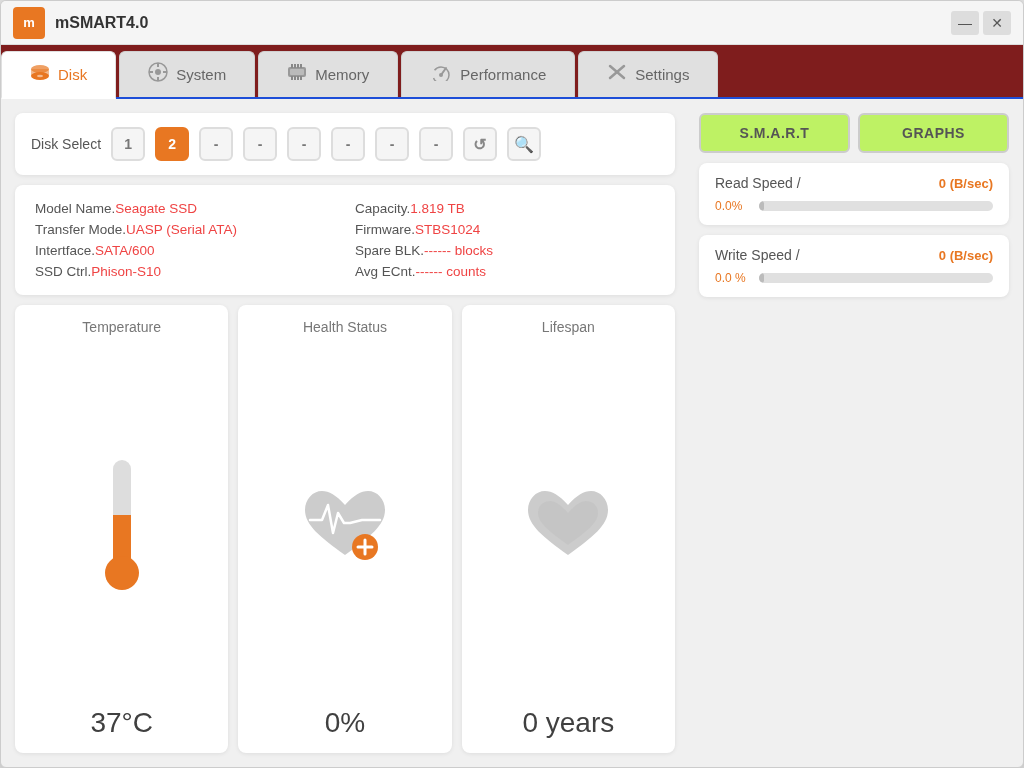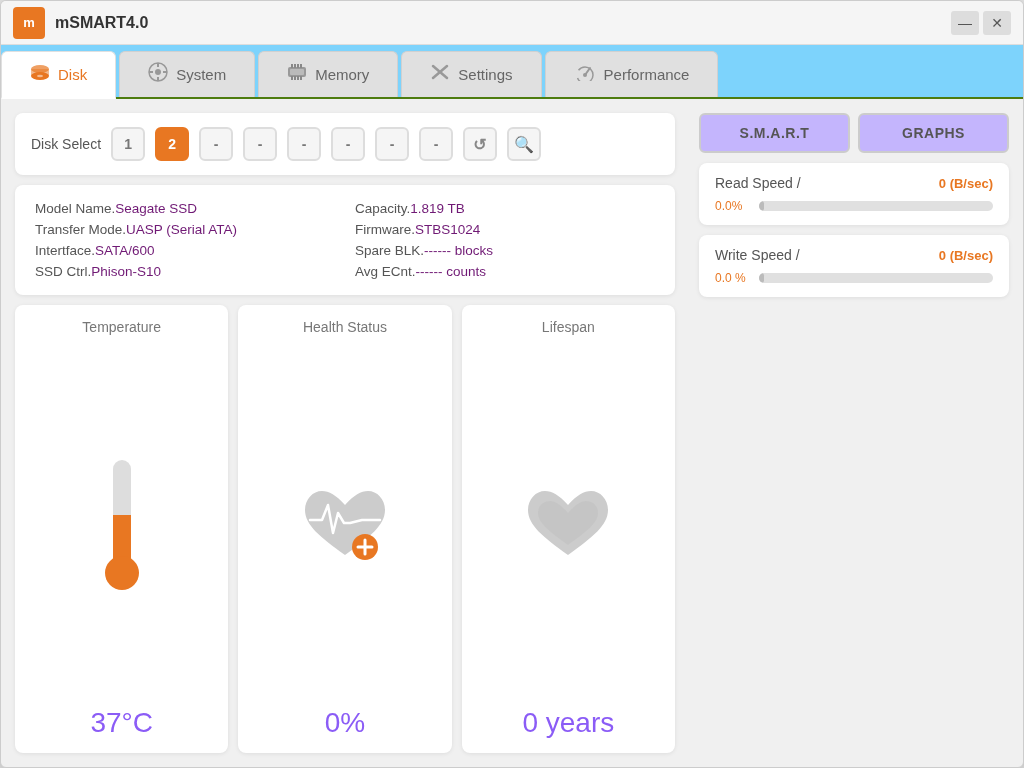--- a/index.html
+++ b/index.html
@@ -64,23 +64,23 @@
       border-radius: 3px;
       cursor: pointer;
       font-size: 14px;
       display: flex;
       align-items: center;
       justify-content: center;
       color: #555;
     }
     
     .tabbar {
-      background: #7dd3fc;
-      display: flex;
-      border-bottom: 2px solid #4d7c0f;
+      background: #7f1d1d;
+      display: flex;
+      border-bottom: 2px solid #1d4ed8;
       flex-shrink: 0;
       padding-top: 6px;
     }
     .tab {
       display: flex;
       align-items: center;
       gap: 8px;
       padding: 10px 28px;
       cursor: pointer;
       border-radius: 6px 6px 0 0;
@@ -167,21 +167,21 @@
       display: flex;
       align-items: baseline;
       gap: 0;
       font-size: 13.5px;
     }
     .info-label {
       color: #555;
       white-space: nowrap;
     }
     .info-value {
-      color: #701a75;
+      color: #ef4444;
       font-weight: 500;
     }
     
     .bottom-row {
       display: flex;
       gap: 10px;
       flex: 1;
     }
     .metric-card {
       flex: 1;
@@ -194,21 +194,21 @@
       justify-content: space-between;
       box-shadow: 0 1px 4px rgba(0,0,0,0.08);
     }
     .metric-title {
       font-size: 14px;
       color: #777;
       margin-bottom: 18px;
     }
     .metric-value {
       font-size: 28px;
-      color: #8b5cf6;
+      color: #404040;
       margin-top: 10px;
     }
     
     .thermometer-container {
       display: flex;
       align-items: center;
       justify-content: center;
       flex: 1;
     }
     .thermometer {
@@ -274,21 +274,21 @@
     }
     .right-btns {
       display: flex;
       gap: 8px;
     }
     .action-btn {
       flex: 1;
       padding: 10px 0;
       border: 2px solid #ccc;
       border-radius: 6px;
-      background: #c4b5fd;
+      background: #bef264;
       font-size: 14px;
       font-weight: 700;
       color: #555;
       cursor: pointer;
       letter-spacing: 0.5px;
     }
     
     .speed-card {
       background: white;
       border-radius: 8px;
@@ -388,36 +388,36 @@
           <rect x="4" y="13" width="2" height="4" fill="#888"></rect>
           <rect x="7" y="13" width="2" height="4" fill="#888"></rect>
           <rect x="10" y="13" width="2" height="4" fill="#888"></rect>
           <rect x="13" y="13" width="2" height="4" fill="#888"></rect>
         </svg>
       </span>
       <span>Memory</span>
     </div>
     <div class="tab">
       <span class="tab-icon">
-        <svg width="20" height="18" viewBox="0 0 20 18" fill="none">
-          <line x1="3" y1="3" x2="17" y2="15" stroke="#999" stroke-width="2.5" stroke-linecap="round"></line>
-          <line x1="17" y1="3" x2="3" y2="15" stroke="#999" stroke-width="2.5" stroke-linecap="round"></line>
-        </svg>
-      </span>
-      <span>Settings</span>
-    </div>
-    <div class="tab">
-      <span class="tab-icon">
         <svg width="22" height="18" viewBox="0 0 22 18" fill="none">
           <circle cx="11" cy="12" r="8" stroke="#999" stroke-width="1.5" fill="none" stroke-dasharray="22 8"></circle>
           <line x1="11" y1="12" x2="16" y2="5" stroke="#999" stroke-width="2" stroke-linecap="round"></line>
           <circle cx="11" cy="12" r="2" fill="#999"></circle>
         </svg>
       </span>
       <span>Performance</span>
+    </div>
+    <div class="tab">
+      <span class="tab-icon">
+        <svg width="20" height="18" viewBox="0 0 20 18" fill="none">
+          <line x1="3" y1="3" x2="17" y2="15" stroke="#999" stroke-width="2.5" stroke-linecap="round"></line>
+          <line x1="17" y1="3" x2="3" y2="15" stroke="#999" stroke-width="2.5" stroke-linecap="round"></line>
+        </svg>
+      </span>
+      <span>Settings</span>
     </div>
   </div>
 
   <div class="content">
 
     <div class="left-panel">
 
       <div class="disk-selector-card">
         <span class="disk-select-label">Disk Select</span>
         <button class="disk-btn">1</button>

